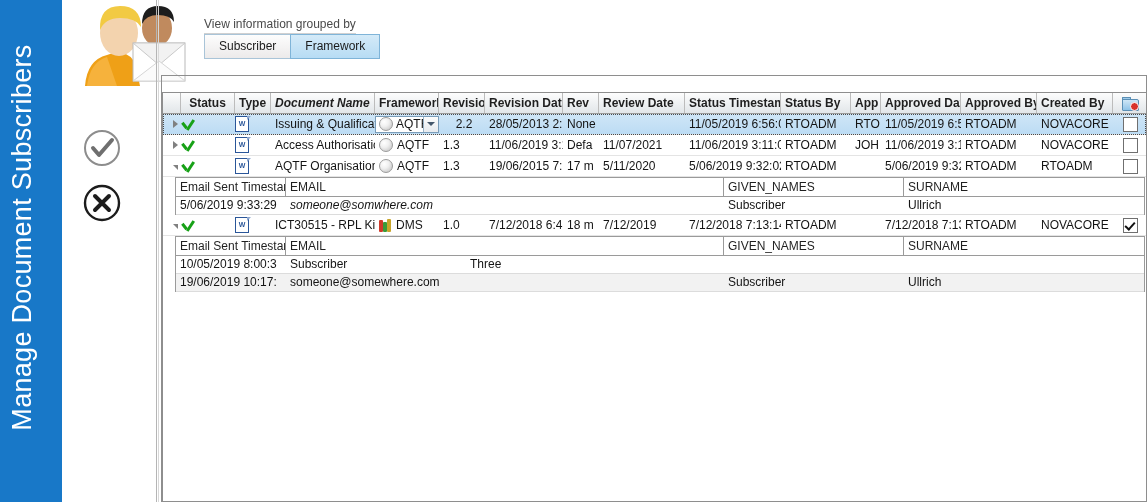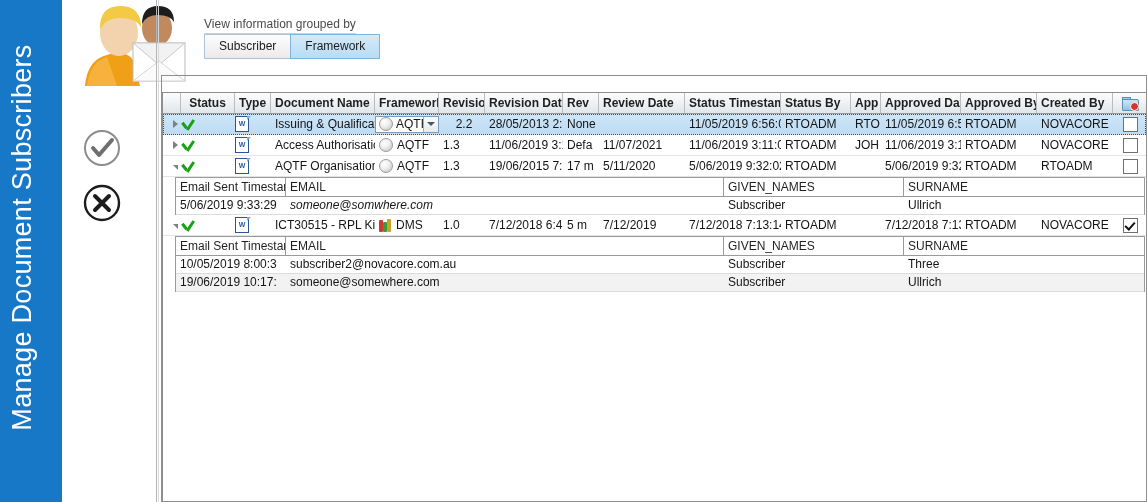--- a/index.html
+++ b/index.html
@@ -255,21 +255,21 @@
 <div id="tabstrip">
     <div class="tab">Subscriber</div>
     <div class="tab sel">Framework</div>
   </div>
 
 <div id="grid">
   <div class="hrow" id="grid-header">
       <div class="hcell" style="width: 18px;"></div>
       <div class="hcell ctr" style="width: 54px;">Status</div>
       <div class="hcell ctr" style="width: 36px;">Type</div>
-      <div class="hcell" style="width: 104px;">Document Name</div>
+      <div class="hcell" style="width: 104px; font-style: italic;">Document Name</div>
       <div class="hcell" style="width: 64px;">Framework</div>
       <div class="hcell" style="width: 46px;">Revision</div>
       <div class="hcell" style="width: 78px;">Revision Date</div>
       <div class="hcell" style="width: 36px;">Rev</div>
       <div class="hcell" style="width: 86px;">Review Date</div>
       <div class="hcell" style="width: 96px;">Status Timestamp</div>
       <div class="hcell" style="width: 70px;">Status By</div>
       <div class="hcell" style="width: 30px;">App</div>
       <div class="hcell" style="width: 80px;">Approved Date</div>
       <div class="hcell" style="width: 76px;">Approved By</div>
@@ -411,42 +411,41 @@
             <span class="books">
               <i></i>
               <i></i>
               <i></i>
             </span>
           </span>
           <span>DMS</span>
         </div>
         <div class="dcell" style="width: 46px;">1.0</div>
         <div class="dcell" style="width: 78px;">7/12/2018 6:49</div>
-        <div class="dcell" style="width: 36px;">5 m</div>
+        <div class="dcell" style="width: 36px;">18 m</div>
         <div class="dcell" style="width: 86px;">7/12/2019</div>
         <div class="dcell" style="width: 96px;">7/12/2018 7:13:14 /</div>
         <div class="dcell" style="width: 70px;">RTOADM</div>
         <div class="dcell" style="width: 30px;"></div>
         <div class="dcell" style="width: 80px;">7/12/2018 7:13</div>
         <div class="dcell" style="width: 76px;">RTOADM</div>
         <div class="dcell" style="width: 76px;">NOVACORE</div>
         <div class="dcell ctr flexc" style="width: 34px; justify-content: center;">
           <span class="cbx on"></span>
         </div>
       </div>
       <div class="subwrap">
         <div class="subhrow">
           <div class="subhcell" style="width: 110px;">Email Sent Timestamp</div>
           <div class="subhcell" style="width: 438px;">EMAIL</div>
           <div class="subhcell" style="width: 180px;">GIVEN_NAMES</div>
           <div class="subhcell" style="width: 244px;">SURNAME</div>
         </div>
         <div class="subrow">
           <div class="subcell" style="width: 110px;">10/05/2019 8:00:3</div>
-          <div class="subcell" style="width: 438px;">subscriber2@novacore.com.au</div>
           <div class="subcell" style="width: 180px;">Subscriber</div>
           <div class="subcell" style="width: 244px;">Three</div>
         </div>
         <div class="subrow alt">
           <div class="subcell" style="width: 110px;">19/06/2019 10:17:</div>
           <div class="subcell" style="width: 438px;">someone@somewhere.com</div>
           <div class="subcell" style="width: 180px;">Subscriber</div>
           <div class="subcell" style="width: 244px;">Ullrich</div>
         </div>
       </div>

